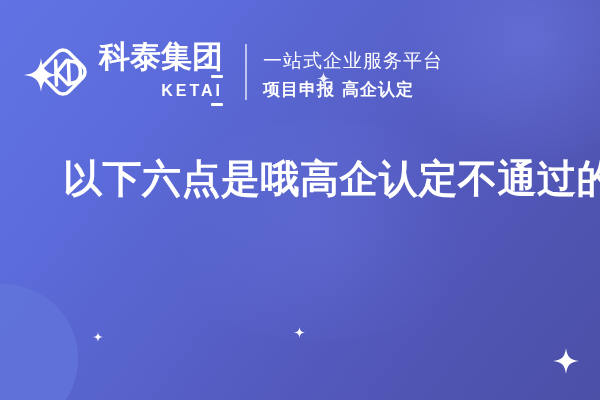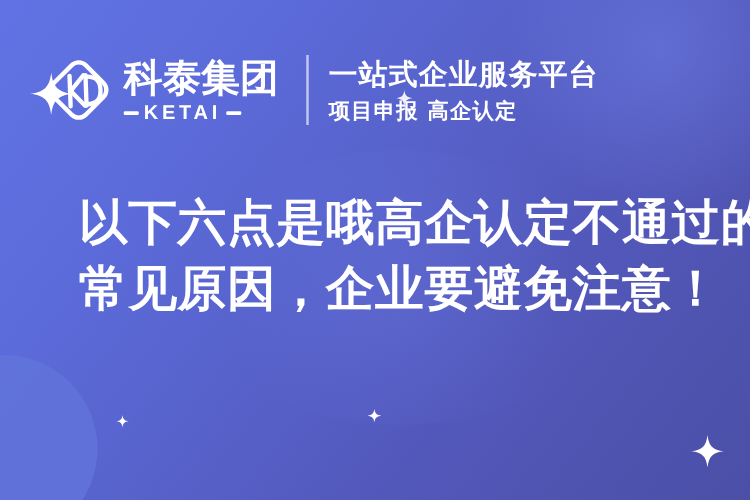--- a/index.html
+++ b/index.html
@@ -92,23 +92,24 @@
     font-size: 31px;
     line-height: 34px;
     font-weight: 700;
     letter-spacing: 0px;
     white-space: nowrap;
     font-family: "DejaVu Sans", "Liberation Sans", sans-serif;
   }
 
   .logo-en-row {
     display: flex;
-    align-items: center;
+    align-items: flex-end;
     margin-top: 2px;
     gap: 4px;
+    flex-direction: column;
   }
   .logo-dash {
     height: 3px;
     width: 12px;
     background: #ffffff;
     border-radius: 1px;
     flex: 0 0 auto;
   }
   .logo-en {
     color: #ffffff;
@@ -128,23 +129,23 @@
     flex: 0 0 auto;
   }
 
   .tagline {
     display: flex;
     flex-direction: column;
     justify-content: center;
   }
   .tagline-main {
     color: #ffffff;
-    font-size: 23px;
+    font-size: 19px;
     line-height: 31px;
-    font-weight: 700;
+    font-weight: 400;
     letter-spacing: 1px;
     white-space: nowrap;
     font-family: "DejaVu Sans", "Liberation Sans", sans-serif;
   }
   .tagline-sub {
     color: #ffffff;
     font-size: 17px;
     line-height: 22px;
     font-weight: 700;
     letter-spacing: 1px;
@@ -241,16 +242,15 @@
     <div class="divider"></div>
 
     <div class="tagline">
       <div class="tagline-main">一站式企业服务平台</div>
       <div class="tagline-sub">项目申报 高企认定</div>
     </div>
   </div>
 
   <div class="headline">
     <div class="headline-line">以下六点是哦高企认定不通过的</div>
-    <div class="headline-line">常见原因，企业要避免注意！</div>
   </div>
 
 </div>
 
 </body></html>

